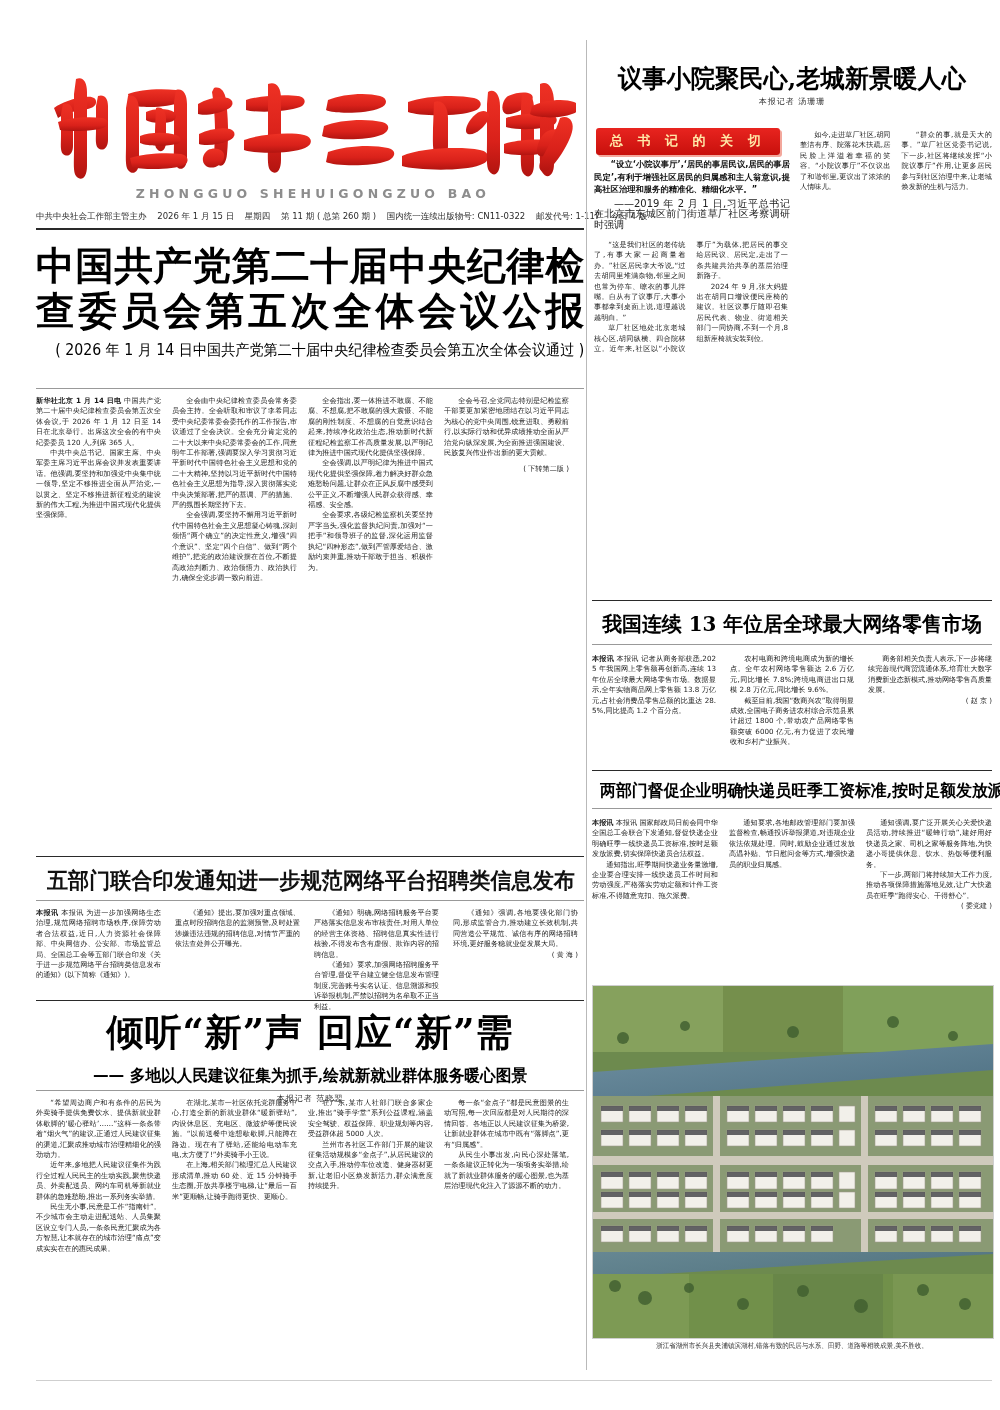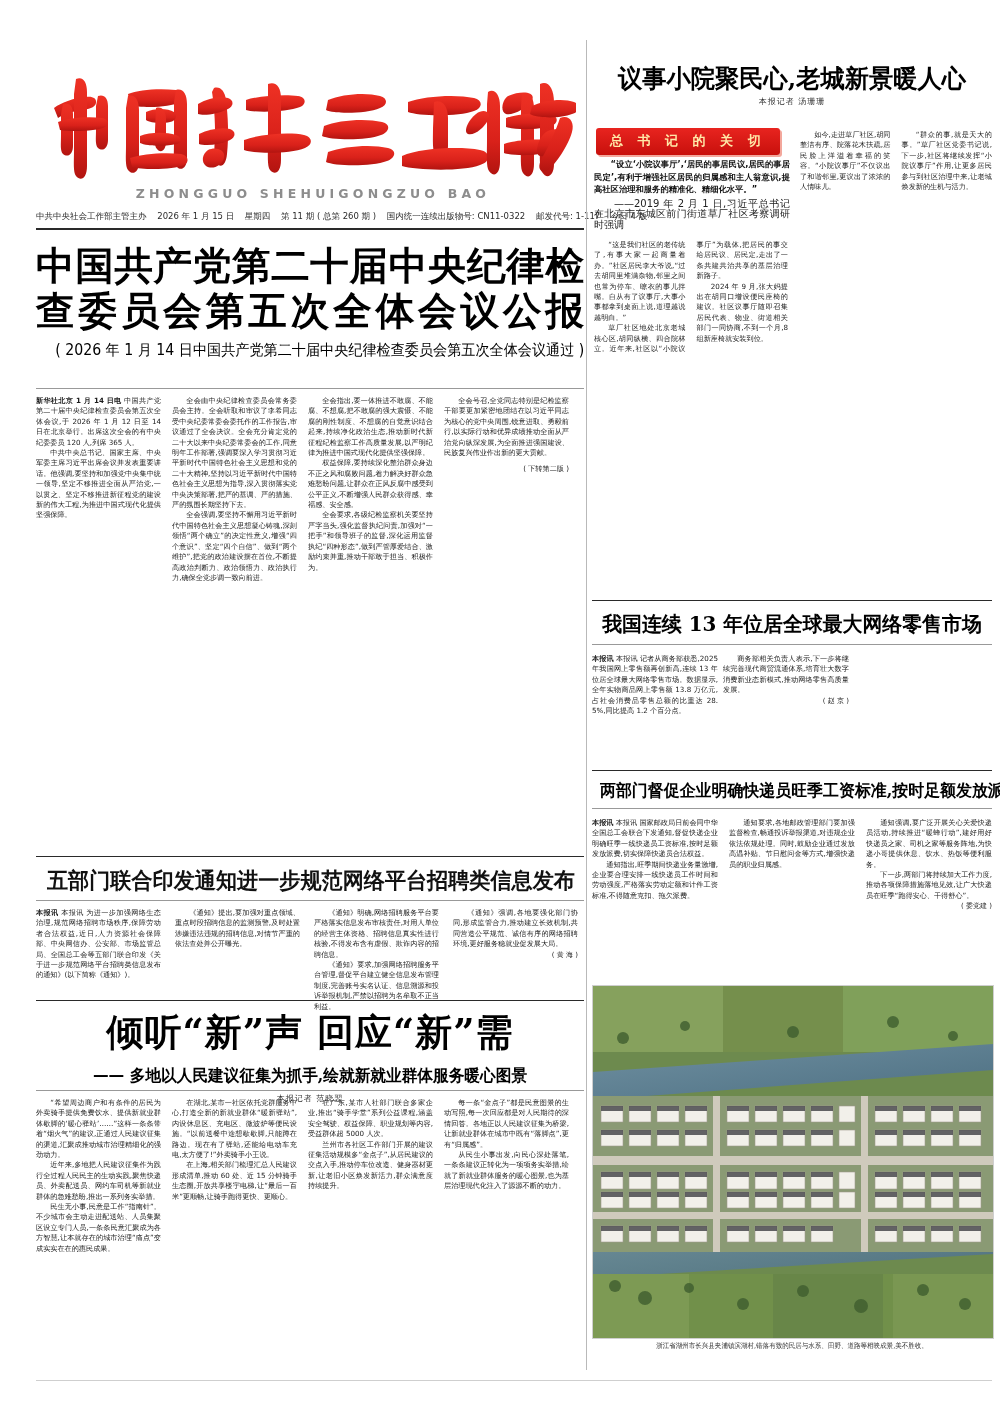--- a/index.html
+++ b/index.html
@@ -224,21 +224,21 @@
       <div class="col-text" style="width:125px;">
         <p class="noind"><span class="lead-in">新华社北京 1 月 14 日电</span>&nbsp;<span>中国共产党第二十届中央纪律检查委员会第五次全体会议,于 2026 年 1 月 12 日至 14 日在北京举行。出席这次全会的有中央纪委委员 120 人,列席 365 人。</span></p>
         <p>中共中央总书记、国家主席、中央军委主席习近平出席会议并发表重要讲话。他强调,要坚持和加强党中央集中统一领导,坚定不移推进全面从严治党,一以贯之、坚定不移推进新征程党的建设新的伟大工程,为推进中国式现代化提供坚强保障。</p>
       </div>
       <div class="col-text" style="width:125px;">
         <p>全会由中央纪律检查委员会常务委员会主持。全会听取和审议了李希同志受中央纪委常委会委托作的工作报告,审议通过了全会决议。全会充分肯定党的二十大以来中央纪委常委会的工作,同意明年工作部署,强调要深入学习贯彻习近平新时代中国特色社会主义思想和党的二十大精神,坚持以习近平新时代中国特色社会主义思想为指导,深入贯彻落实党中央决策部署,把严的基调、严的措施、严的氛围长期坚持下去。</p>
         <p>全会强调,要坚持不懈用习近平新时代中国特色社会主义思想凝心铸魂,深刻领悟“两个确立”的决定性意义,增强“四个意识”、坚定“四个自信”、做到“两个维护”,把党的政治建设摆在首位,不断提高政治判断力、政治领悟力、政治执行力,确保全党步调一致向前进。</p>
       </div>
       <div class="col-text" style="width:125px;">
         <p>全会指出,要一体推进不敢腐、不能腐、不想腐,把不敢腐的强大震慑、不能腐的刚性制度、不想腐的自觉意识结合起来,持续净化政治生态,推动新时代新征程纪检监察工作高质量发展,以严明纪律为推进中国式现代化提供坚强保障。</p>
-        <p>权益保障,要持续深化整治群众身边不正之风和腐败问题,着力解决好群众急难愁盼问题,让群众在正风反腐中感受到公平正义,不断增强人民群众获得感、幸福感、安全感。</p>
+        <p>全会强调,以严明纪律为推进中国式现代化提供坚强保障,着力解决好群众急难愁盼问题,让群众在正风反腐中感受到公平正义,不断增强人民群众获得感、幸福感、安全感。</p>
         <p>全会要求,各级纪检监察机关要坚持严字当头,强化监督执纪问责,加强对“一把手”和领导班子的监督,深化运用监督执纪“四种形态”,做到严管厚爱结合、激励约束并重,推动干部敢于担当、积极作为。</p>
       </div>
       <div class="col-text" style="width:125px;position:relative;">
         <p>全会号召,全党同志特别是纪检监察干部要更加紧密地团结在以习近平同志为核心的党中央周围,锐意进取、勇毅前行,以实际行动和优异成绩推动全面从严治党向纵深发展,为全面推进强国建设、民族复兴伟业作出新的更大贡献。</p>
         <p style="text-align:right;text-indent:0;margin-top:6px;">( 下转第二版 )</p>
       </div>
     </div>
   </div>
 
   <div class="hrule" style="left:36px;top:856px;width:548px;height:1.4px;"></div>
@@ -316,23 +316,27 @@
       <p>如今,走进草厂社区,胡同整洁有序、院落花木扶疏,居民脸上洋溢着幸福的笑容。“小院议事厅”不仅议出了和谐邻里,更议出了浓浓的人情味儿。</p>
       <p>“群众的事,就是天大的事。”草厂社区党委书记说,下一步,社区将继续发挥“小院议事厅”作用,让更多居民参与到社区治理中来,让老城焕发新的生机与活力。</p>
     </div>
   </div>
 
   <div class="hrule" style="left:592px;top:600px;width:400px;height:1.4px;"></div>
   <div class="r-head2">我国连续 13 年位居全球最大网络零售市场</div>
   <div class="hrule" style="left:592px;top:644px;width:400px;height:0.8px;background:#999;"></div>
 
   <div style="position:absolute;left:592px;top:654px;width:400px;height:100px;">
-    <div style="display:flex;gap:5px;height:100%;">
+    <div style="display:flex;gap:14px;height:100%;">
       <div class="col-text" style="width:126px;">
         <p class="noind"><span class="lead-in">本报讯</span>&nbsp;<span>本报讯 记者从商务部获悉,2025 年我国网上零售额再创新高,连续 13 年位居全球最大网络零售市场。数据显示,全年实物商品网上零售额 13.8 万亿元,占社会消费品零售总额的比重达 28.5%,同比提高 1.2 个百分点。</span></p>
+      </div>
+      <div class="col-text" style="width:126px;">
+        <p>农村电商和跨境电商成为新的增长点。全年农村网络零售额达 2.6 万亿元,同比增长 7.8%;跨境电商进出口规模 2.8 万亿元,同比增长 9.6%。</p>
+        <p>截至目前,我国“数商兴农”取得明显成效,全国电子商务进农村综合示范县累计超过 1800 个,带动农产品网络零售额突破 6000 亿元,有力促进了农民增收和乡村产业振兴。</p>
       </div>
       <div class="col-text" style="width:126px;">
         <p>商务部相关负责人表示,下一步将继续完善现代商贸流通体系,培育壮大数字消费新业态新模式,推动网络零售高质量发展。</p>
         <p class="sig">( 赵  京 )</p>
       </div>
     </div>
   </div>
 
   <div class="hrule" style="left:592px;top:770px;width:400px;height:1.4px;"></div>
   <div class="r-head3">两部门督促企业明确快递员旺季工资标准,按时足额发放派费</div>

